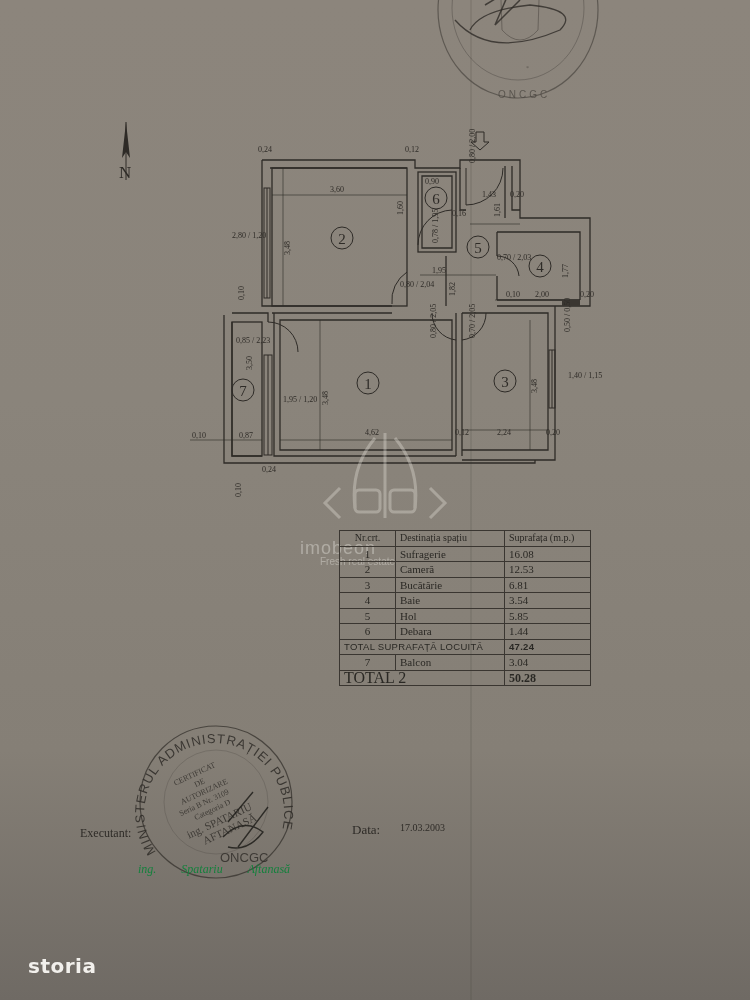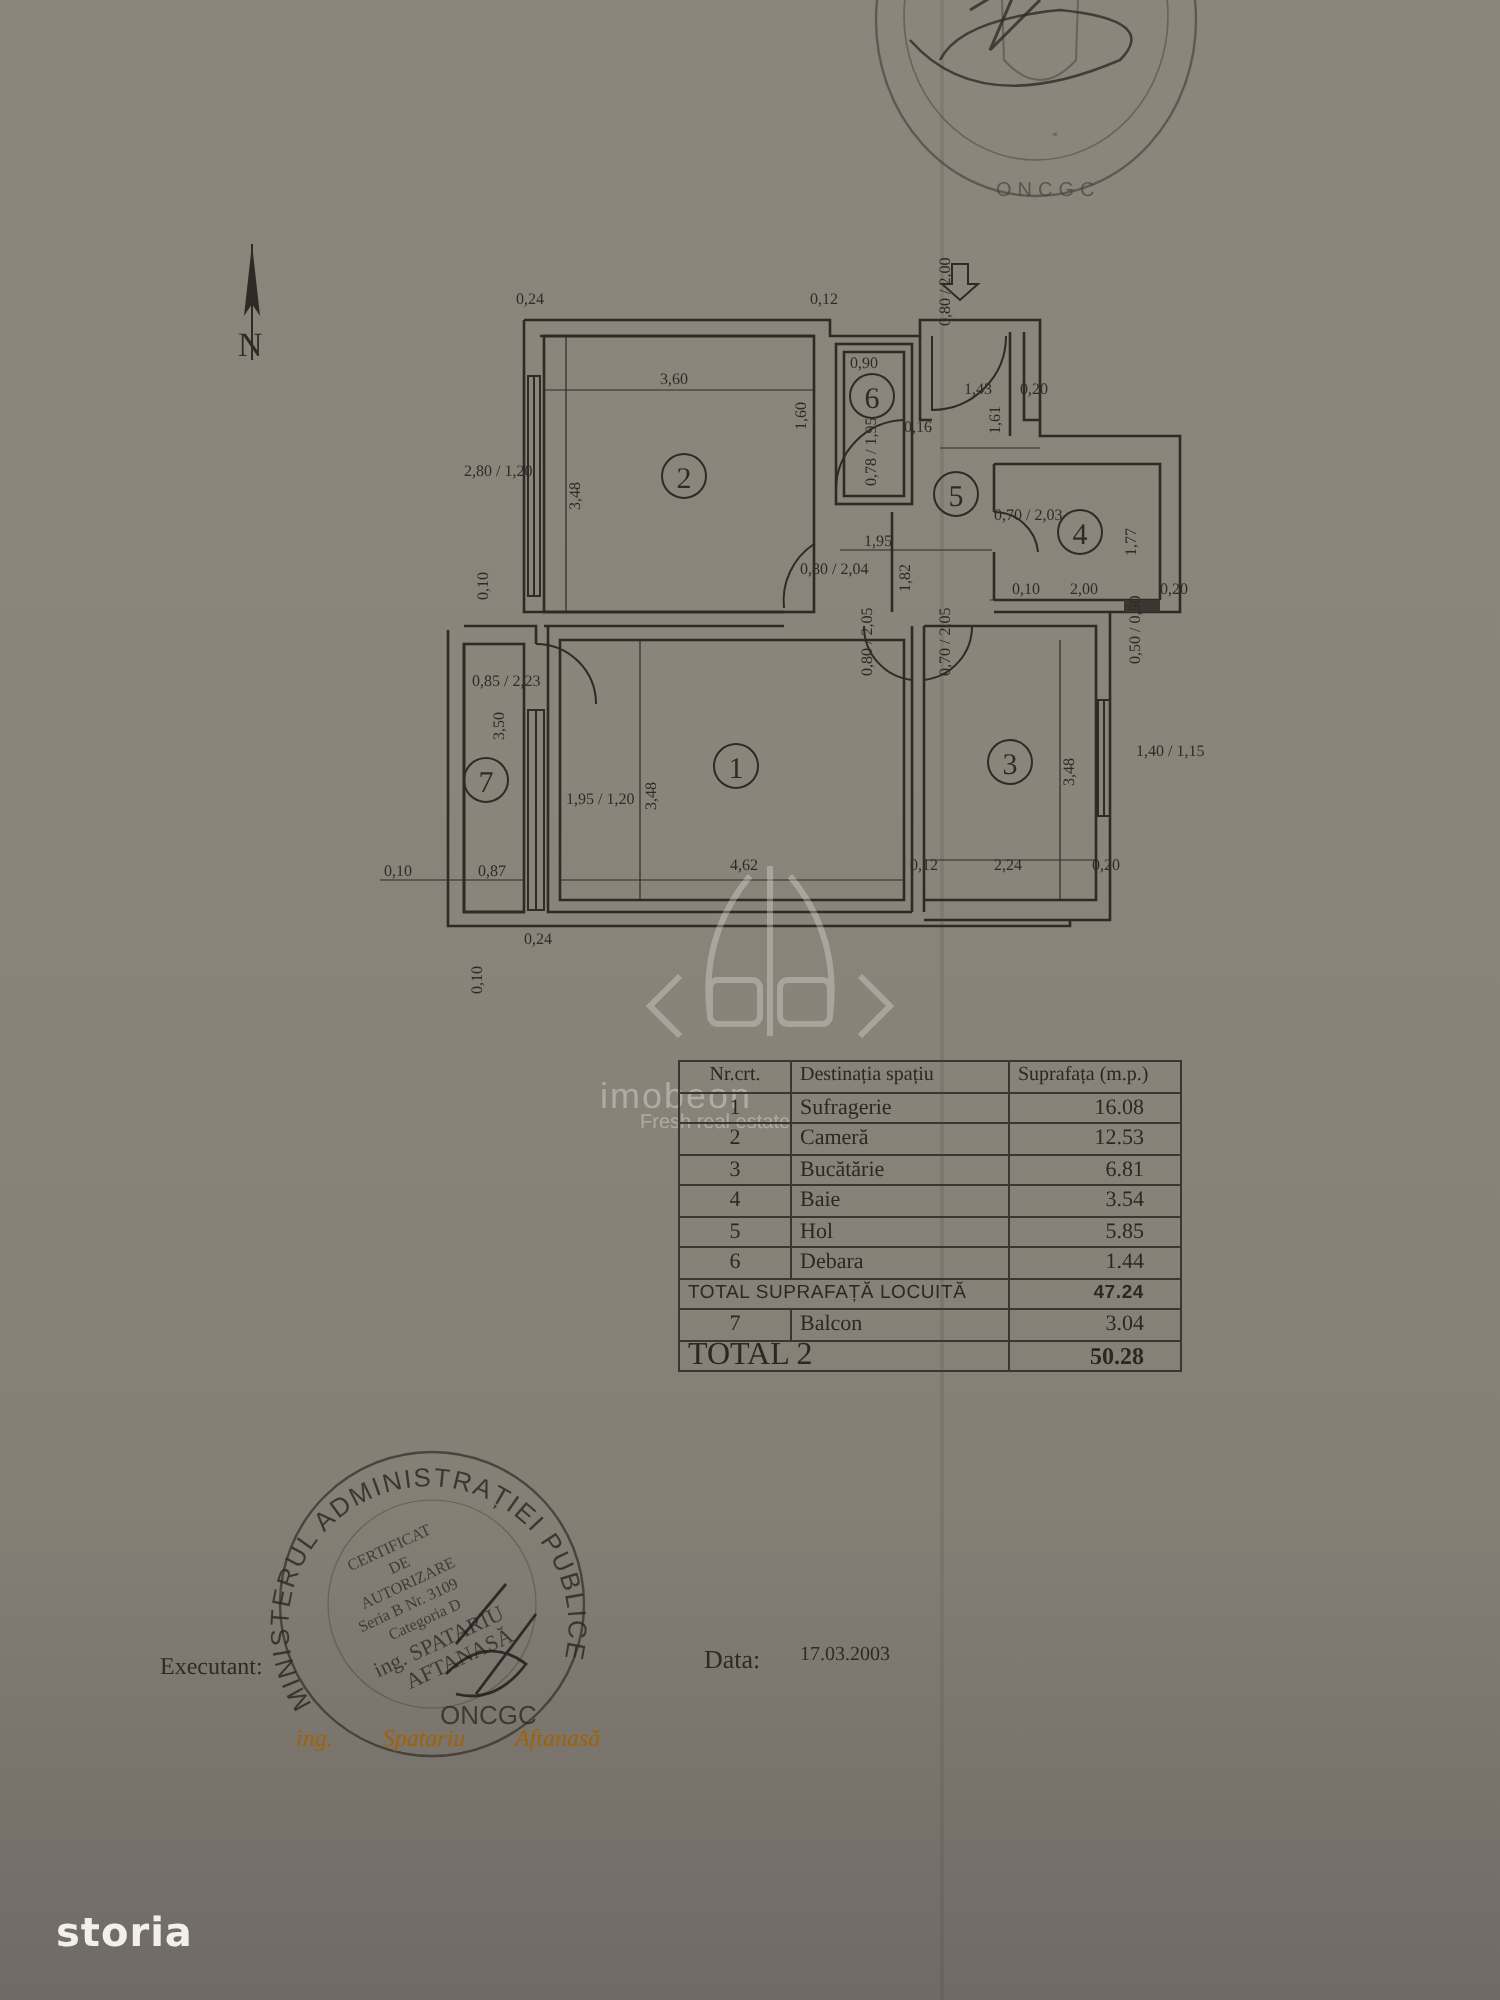--- a/index.html
+++ b/index.html
@@ -9,26 +9,26 @@
   .paper-fold{position:absolute;left:470px;top:0;width:2px;height:1000px;background:rgba(60,55,50,0.12);}
   .plan{position:absolute;left:0;top:0;width:750px;height:1000px;}
   .dim{font-family:"Liberation Serif",serif;font-size:8px;fill:#2e2b27;}
   .room-num{font-family:"Liberation Serif",serif;font-size:15px;fill:#2e2b27;}
   .area-table{position:absolute;left:339px;top:530px;width:252px;border-collapse:collapse;
        font-family:"Liberation Serif",serif;font-size:11px;color:#2a2824;}
   .area-table td,.area-table th{border:1.5px solid #3a3631;padding:0 4px;height:14.5px;line-height:14px;font-weight:normal;}
   .area-table th{font-size:10px;text-align:left;margin-top:17px;}
   .area-table .c1{width:47px;text-align:center;}
   .area-table .c2{width:100px;text-align:left;}
-  .area-table .c3{text-align:right;padding-right:18px;}
+  .area-table .c3{padding-right:18px;}
   .area-table .total-row td{font-family:"Liberation Sans",sans-serif;font-size:9.5px;letter-spacing:0.3px;}
   .area-table .bold{font-weight:bold;font-family:"Liberation Serif",serif;font-size:12px;}
   .area-table .t2{font-size:16px;}
   .exec-label{position:absolute;left:80px;top:826px;font-size:12px;color:#2e2b27;}
-  .exec-name{position:absolute;left:148px;top:862px;font-size:12px;font-style:italic;color:#a16207;word-spacing:22px;}
+  .exec-name{position:absolute;left:138px;top:862px;font-size:12px;font-style:italic;color:#15803d;word-spacing:22px;}
   .date-label{position:absolute;left:352px;top:822px;font-size:13px;color:#2e2b27;}
   .date-value{position:absolute;left:400px;top:822px;font-size:10px;color:#2e2b27;}
   .stamp{position:absolute;}
   .watermark{position:absolute;left:300px;top:428px;width:170px;height:150px;opacity:0.35;}
   .wm-text{position:absolute;left:300px;top:538px;font-family:"Liberation Sans",sans-serif;font-size:18px;color:rgba(225,222,215,0.45);letter-spacing:1px;}
   .wm-sub{position:absolute;left:320px;top:556px;font-family:"Liberation Sans",sans-serif;font-size:10px;color:rgba(225,222,215,0.45);}
   .storia{position:absolute;left:28px;top:954px;font-family:"DejaVu Sans",sans-serif;font-weight:bold;font-size:20px;color:#f2f0ec;letter-spacing:0.5px;}
   .north{position:absolute;left:116px;top:120px;}
 </style>
 </head>

